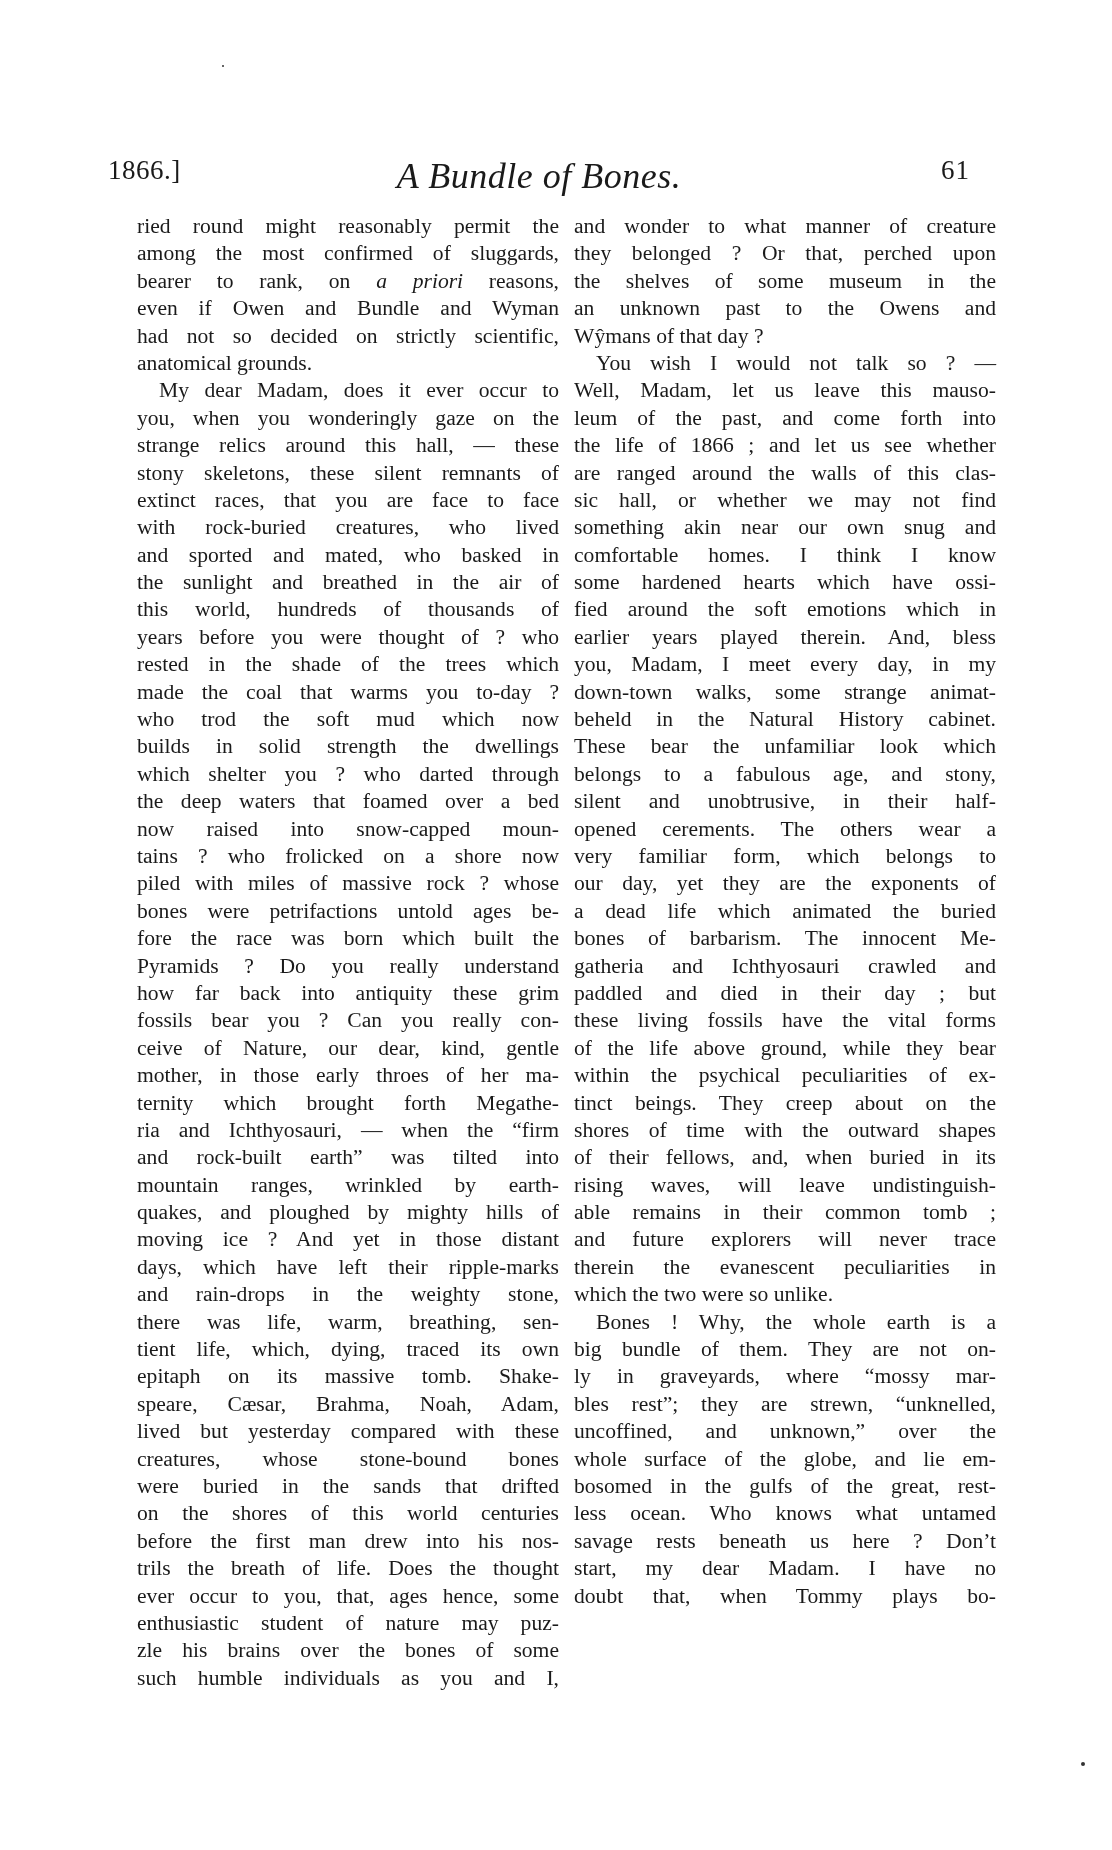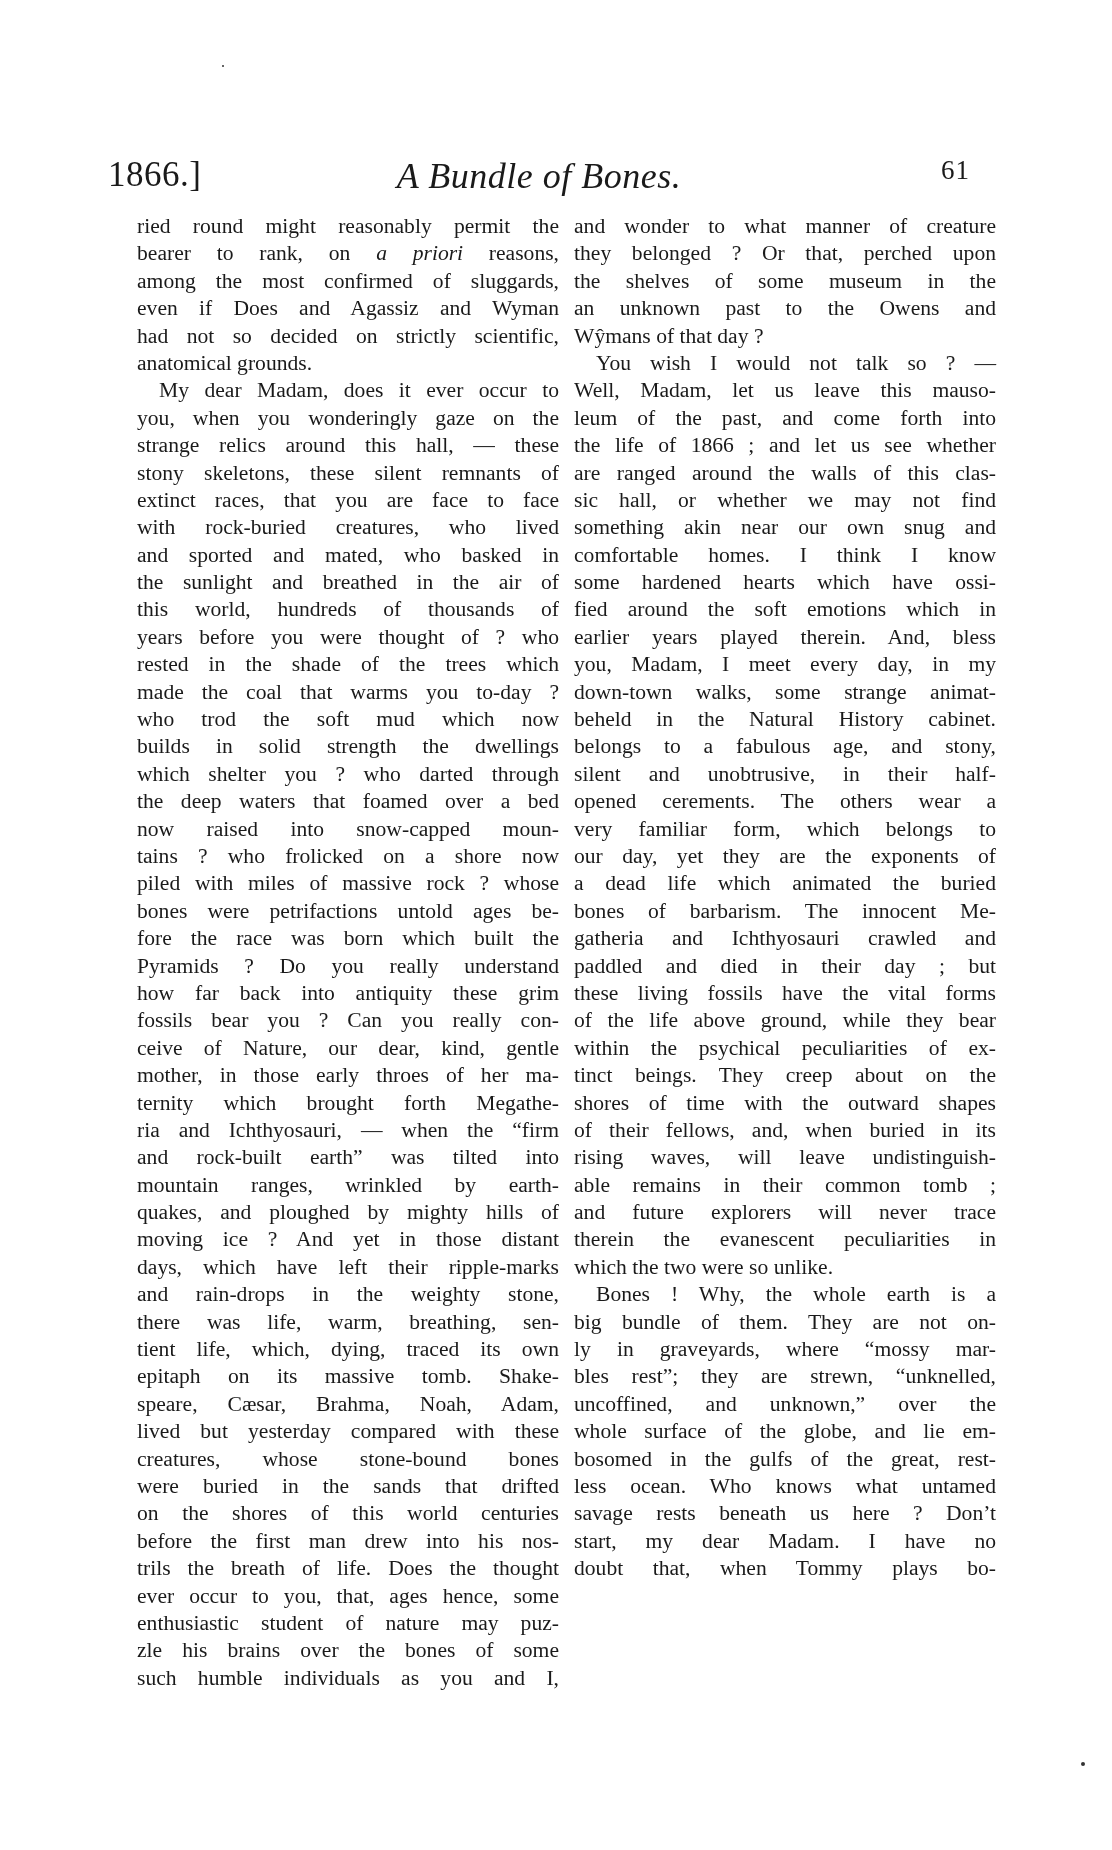--- a/index.html
+++ b/index.html
@@ -19,21 +19,21 @@
       position: absolute;
       top: 155px;
       left: 108px;
       width: 862px;
       height: 40px;
     }
     .header-year {
       position: absolute;
       left: 0;
       top: 0;
-      font-size: 35px;
+      font-size: 27px;
       letter-spacing: 0.5px;
     }
     .header-title {
       position: absolute;
       left: 0;
       right: 0;
       top: 0;
       text-align: center;
       font-style: italic;
       font-size: 36px;
@@ -80,23 +80,23 @@
 <body>
 
 <header class="page-header">
   <span class="header-year">1866.]</span>
   <span class="header-title">A Bundle of Bones.</span>
   <span class="header-page">61</span>
 </header>
 
 <div class="column col-left" id="col-left">
     <span class="line">ried round might reasonably permit the</span>
+    <span class="line">among the most confirmed of sluggards,</span>
     <span class="line"><span>bearer to rank, on </span><em>a priori</em><span> reasons,</span></span>
-    <span class="line">among the most confirmed of sluggards,</span>
-    <span class="line">even if Does and Agassiz and Wyman</span>
+    <span class="line">even if Owen and Bundle and Wyman</span>
     <span class="line">had not so decided on strictly scientific,</span>
     <span class="line last">anatomical grounds.</span>
     <span class="line indent">My dear Madam, does it ever occur to</span>
     <span class="line">you, when you wonderingly gaze on the</span>
     <span class="line">strange relics around this hall, — these</span>
     <span class="line">stony skeletons, these silent remnants of</span>
     <span class="line">extinct races, that you are face to face</span>
     <span class="line">with rock-buried creatures, who lived</span>
     <span class="line">and sported and mated, who basked in</span>
     <span class="line">the sunlight and breathed in the air of</span>
@@ -154,20 +154,21 @@
     <span class="line">are ranged around the walls of this clas-</span>
     <span class="line">sic hall, or whether we may not find</span>
     <span class="line">something akin near our own snug and</span>
     <span class="line">comfortable homes. I think I know</span>
     <span class="line">some hardened hearts which have ossi-</span>
     <span class="line">fied around the soft emotions which in</span>
     <span class="line">earlier years played therein. And, bless</span>
     <span class="line">you, Madam, I meet every day, in my</span>
     <span class="line">down-town walks, some strange animat-</span>
     <span class="line">beheld in the Natural History cabinet.</span>
+    <span class="line">These bear the unfamiliar look which</span>
     <span class="line">belongs to a fabulous age, and stony,</span>
     <span class="line">silent and unobtrusive, in their half-</span>
     <span class="line">opened cerements. The others wear a</span>
     <span class="line">very familiar form, which belongs to</span>
     <span class="line">our day, yet they are the exponents of</span>
     <span class="line">a dead life which animated the buried</span>
     <span class="line">bones of barbarism. The innocent Me-</span>
     <span class="line">gatheria and Ichthyosauri crawled and</span>
     <span class="line">paddled and died in their day ; but</span>
     <span class="line">these living fossils have the vital forms</span>

